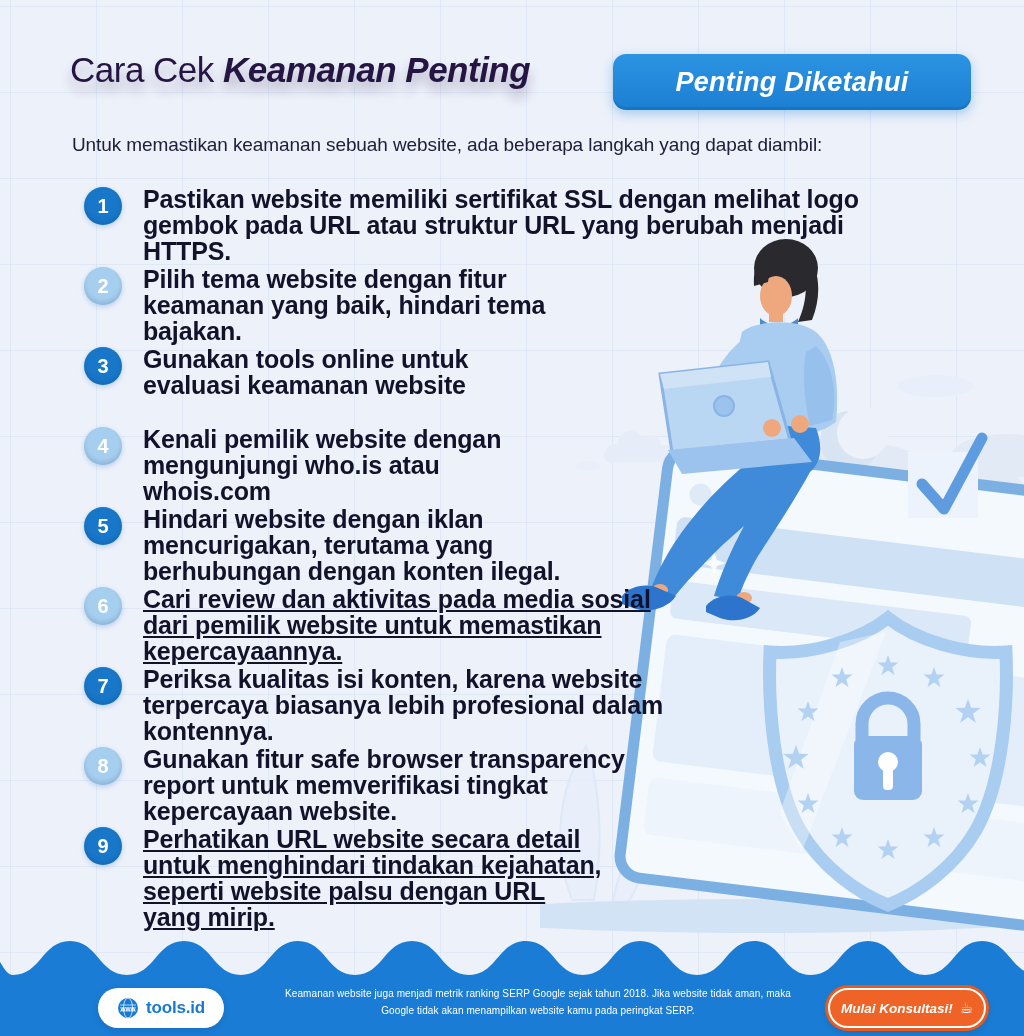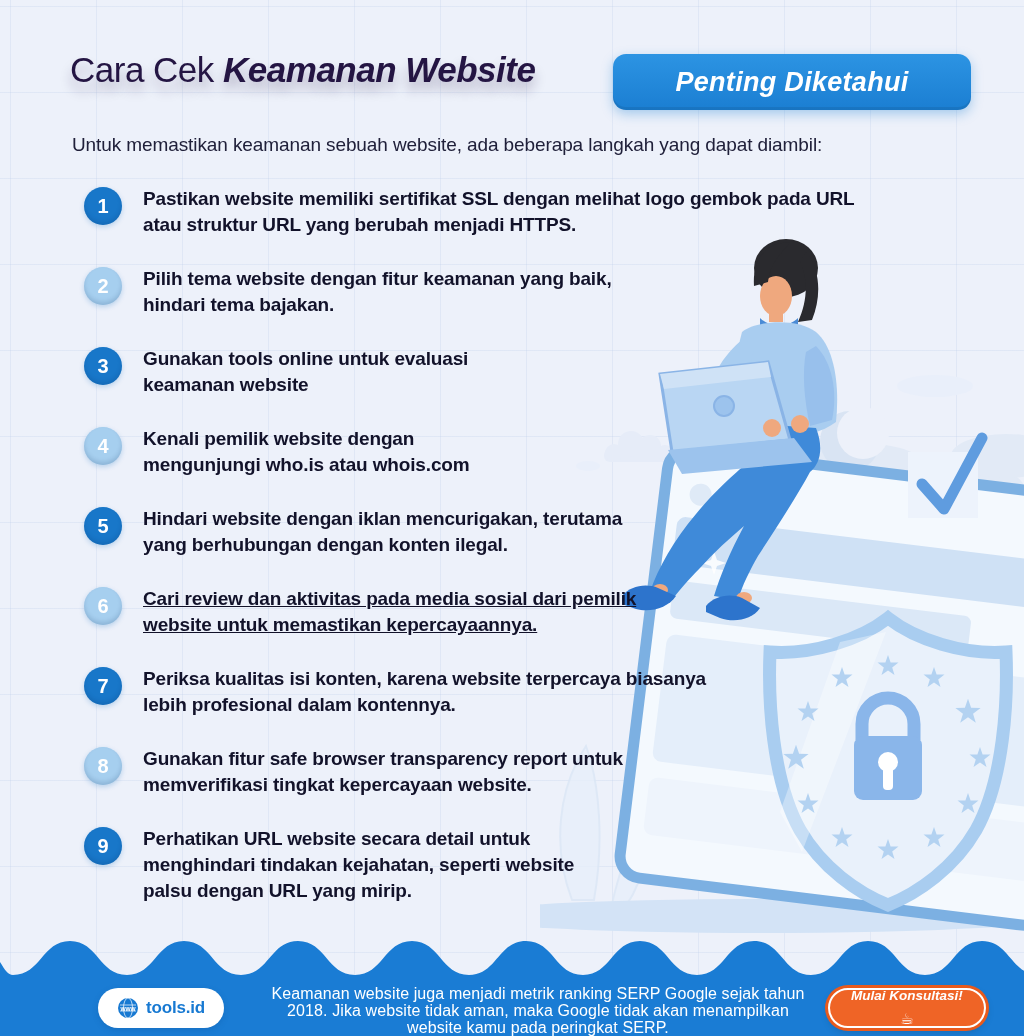--- a/index.html
+++ b/index.html
@@ -43,63 +43,63 @@
   .step { position:absolute; left:84px; display:flex; gap:21px; align-items:flex-start; }
   .step .num {
     flex:0 0 38px; width:38px; height:38px; border-radius:50%;
     display:flex; align-items:center; justify-content:center;
     color:#fff; font-size:20px; font-weight:700; margin-top:1px;
     box-shadow:inset 0 -3px 4px rgba(10,40,90,0.15), 0 2px 5px rgba(23,115,197,0.25);
   }
   .step:nth-of-type(odd)  .num { background:#1877c9; }
   .step:nth-of-type(even) .num { background:#a6cfef; }
   .step .txt {
-    font-size:19px; font-weight:700; color:#12122a; line-height:26px; letter-spacing:-0.15px;
+    font-size:25px; font-weight:700; color:#12122a; line-height:26px; letter-spacing:-0.15px;
   }
   .step:nth-of-type(1){top:186px;} .step:nth-of-type(1) .txt{width:745px;}
   .step:nth-of-type(2){top:266px;} .step:nth-of-type(2) .txt{width:475px;}
   .step:nth-of-type(3){top:346px;} .step:nth-of-type(3) .txt{width:420px;}
   .step:nth-of-type(4){top:426px;} .step:nth-of-type(4) .txt{width:370px;}
   .step:nth-of-type(5){top:506px;} .step:nth-of-type(5) .txt{width:495px;}
   .step:nth-of-type(6){top:586px;} .step:nth-of-type(6) .txt{width:540px;text-decoration:underline;}
   .step:nth-of-type(7){top:666px;} .step:nth-of-type(7) .txt{width:595px;}
   .step:nth-of-type(8){top:746px;} .step:nth-of-type(8) .txt{width:505px;}
-  .step:nth-of-type(9){top:826px;} .step:nth-of-type(9) .txt{width:460px;}
+  .step:nth-of-type(9){top:826px;} .step:nth-of-type(9) .txt{width:460px;text-decoration:underline;}
   
   #illus { position:absolute; left:540px; top:180px; width:484px; height:760px; z-index:2; pointer-events:none; }
   
   #wave { position:absolute; left:0; bottom:0; width:1024px; height:100px; z-index:4; }
   .footer-bar { position:absolute; left:0; bottom:0; width:1024px; height:100px; z-index:5; }
   .brand-pill {
     position:absolute; left:98px; top:52px; width:126px; height:40px;
     background:#fff; border-radius:20px;
     display:flex; align-items:center; justify-content:center; gap:7px;
     box-shadow:0 2px 6px rgba(10,60,120,0.18); cursor:pointer;
   }
   .brand-pill .brand-name { color:#1779d2; font-size:17px; font-weight:700; letter-spacing:-0.2px; }
   .foot-note {
     position:absolute; left:268px; top:49px; width:540px;
-    color:#fff; font-size:16px; line-height:17px; font-weight:500; text-align:center;
+    color:#fff; font-size:10px; line-height:17px; font-weight:500; text-align:center;
     letter-spacing:.1px;
   }
   .cta-btn {
     position:absolute; left:828px; top:52px; width:158px; height:40px;
     background:#ef6426; border:2px solid #ffffff; border-radius:20px;
     box-shadow:0 0 0 3px #e85a1d, 0 3px 8px rgba(0,0,0,0.18);
     display:flex; align-items:center; justify-content:center; gap:7px;
-    color:#fff; font-size:13.5px; font-weight:800; font-style:italic; cursor:pointer;flex-direction:column;
+    color:#fff; font-size:13.5px; font-weight:800; font-style:italic; cursor:pointer;
   }
   .cta-btn .cup { font-style:normal; font-size:15px; font-family:"DejaVu Sans", sans-serif; }
 </style>
 </head>
 <body>
 
 <div id="canvas">
 
-  <h1 class="title"><span class="t-reg">Cara Cek </span><span class="t-em">Keamanan Website</span></h1>
+  <h1 class="title"><span class="t-reg">Cara Cek </span><span class="t-em">Keamanan Penting</span></h1>
   <div class="badge">
     <span>Penting Diketahui</span>
   </div>
 
   <p class="intro">Untuk memastikan keamanan sebuah website, ada beberapa langkah yang dapat diambil:</p>
 
   <svg id="illus" viewBox="540 180 484 760" aria-hidden="true">
 
     <g>
       <rect x="604" y="449" width="70" height="13" rx="6" fill="#e6ecf8"></rect>

